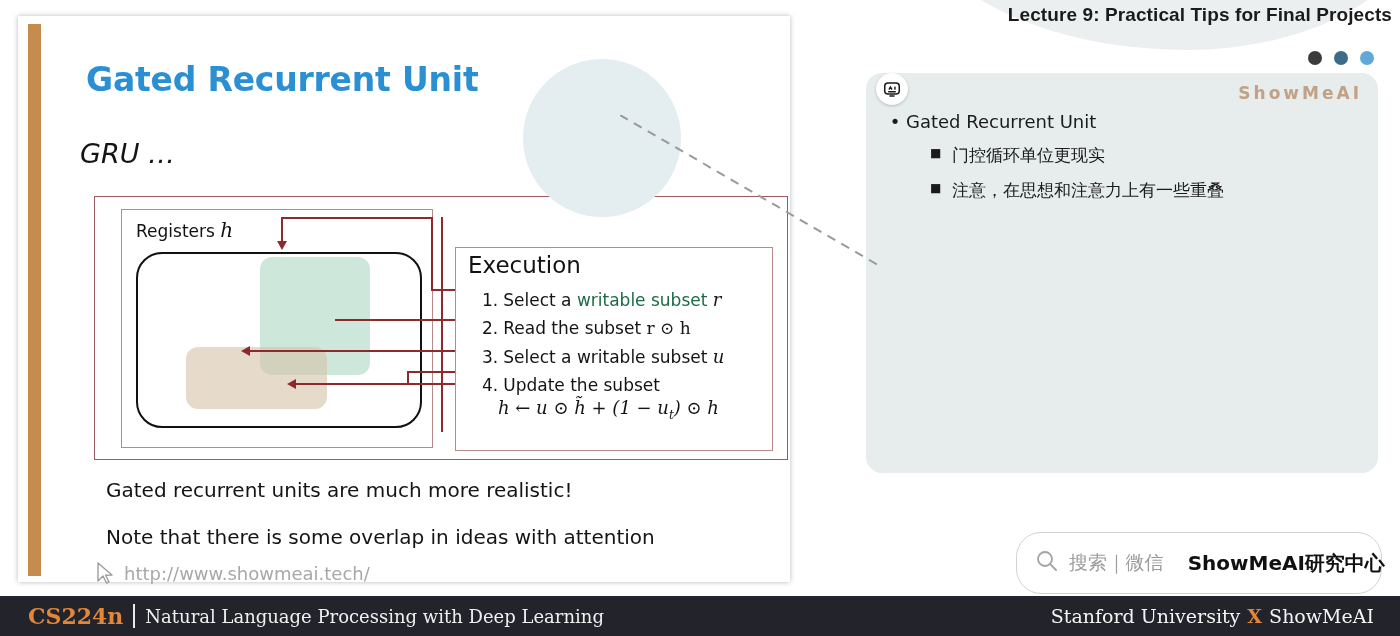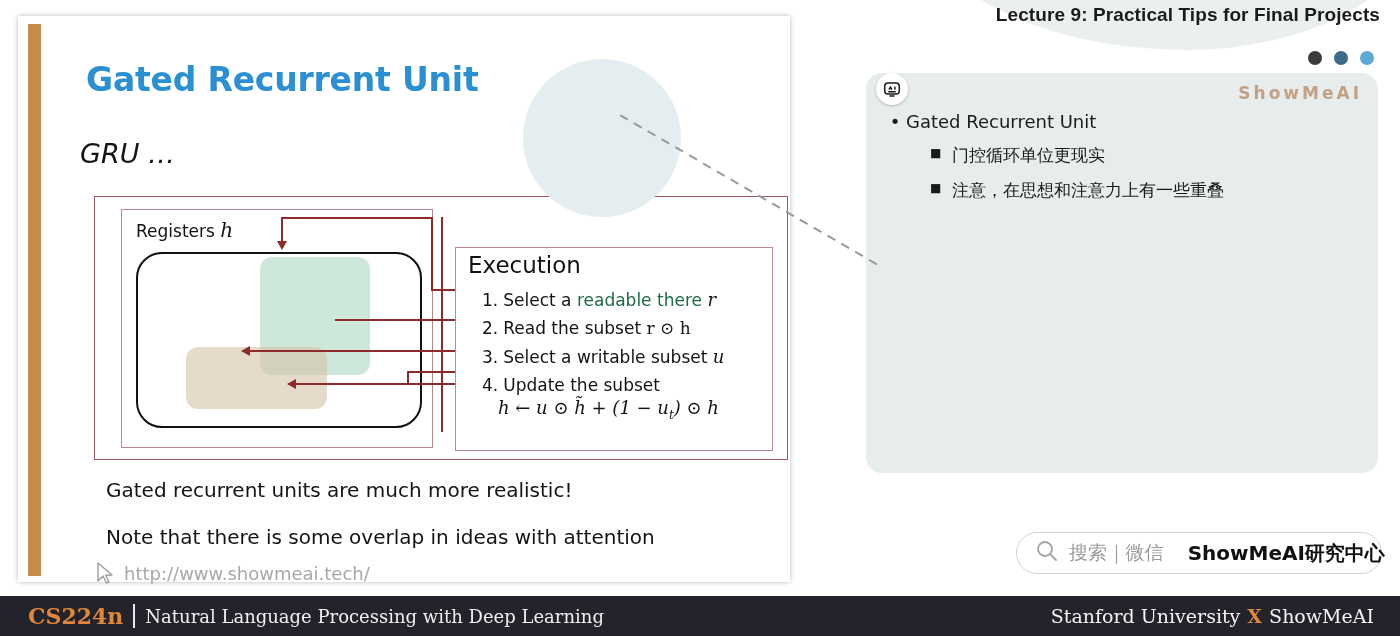--- a/index.html
+++ b/index.html
@@ -28,21 +28,21 @@
     width: 520px;
     height: 300px;
     background: #eceff0;
     border-radius: 0 0 45% 55%;
     z-index: 0;
   }
 
   
   .lecture-title {
     position: absolute;
-    right: 20px;
+    right: 8px;
     top: 4px;
     font-size: 19px;
     font-weight: bold;
     color: #1b1b1b;
     letter-spacing: 0.1px;
     z-index: 4;
     white-space: nowrap;
   }
 
   .dots {
@@ -354,21 +354,21 @@
     line-height: 1.5;
     text-align: left;
   }
 
   
   .search-bar {
     position: absolute;
     left: 1016px;
     top: 532px;
     width: 366px;
-    height: 42px;
+    height: 62px;
     background: #ffffff;
     border: 1.4px solid #d2d2d2;
     border-radius: 25px;
     display: flex;
     align-items: center;
     padding: 16px 18px;
     box-sizing: border-box;
     z-index: 3;
   }
   .search-icon { margin-right: 10px; flex: 0 0 auto; }
@@ -492,21 +492,21 @@
         <div class="ln v1" style="left:312px; top:174px; height:14px;"></div>
         <div class="ln h1" style="left:312px; top:174px; width:50px;"></div>
 
         <div class="ln v1" style="left:346px; top:20px; height:215px;"></div>
 
         <div class="exec-box">
           <div class="exec-title">Execution</div>
           <div class="exec-list">
 
             <div class="exec-item">
-              <span class="num">1.</span><span>Select a </span><span class="green-text">readable there</span> <span class="mth">r</span>
+              <span class="num">1.</span><span>Select a </span><span class="green-text">writable subset</span> <span class="mth">r</span>
             </div>
 
             <div class="exec-item">
               <span class="num">2.</span><span>Read the subset </span><span class="mthn">r ⊙ h</span>
             </div>
 
             <div class="exec-item">
               <span class="num">3.</span><span>Select a writable subset </span><span class="mth">u</span>
             </div>
 

